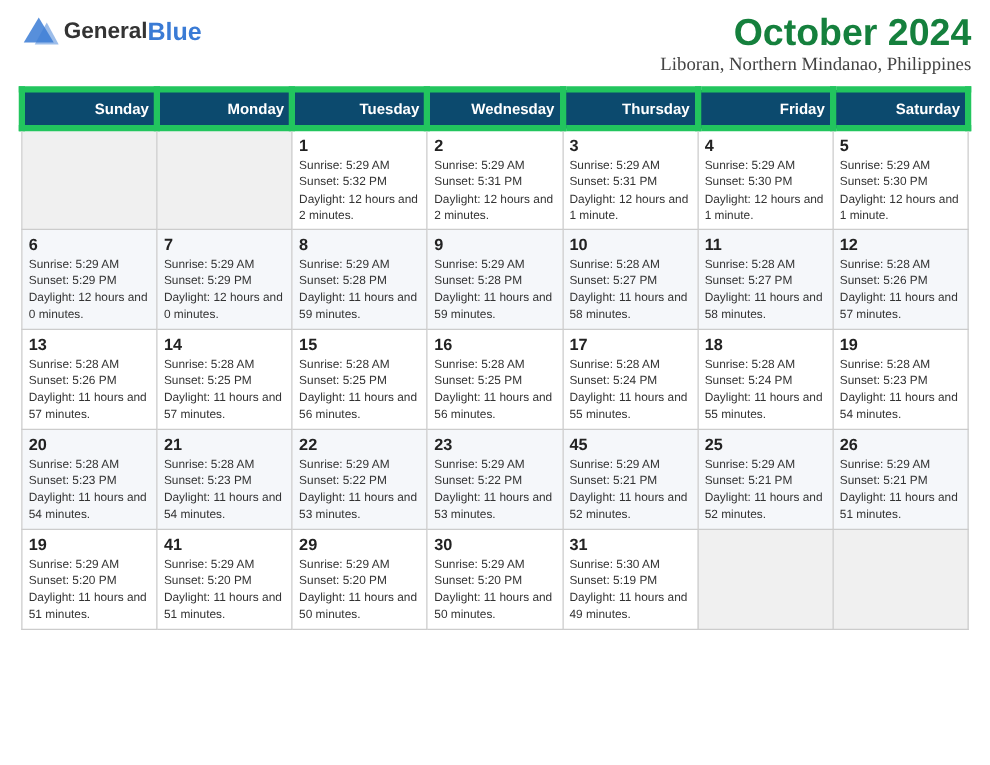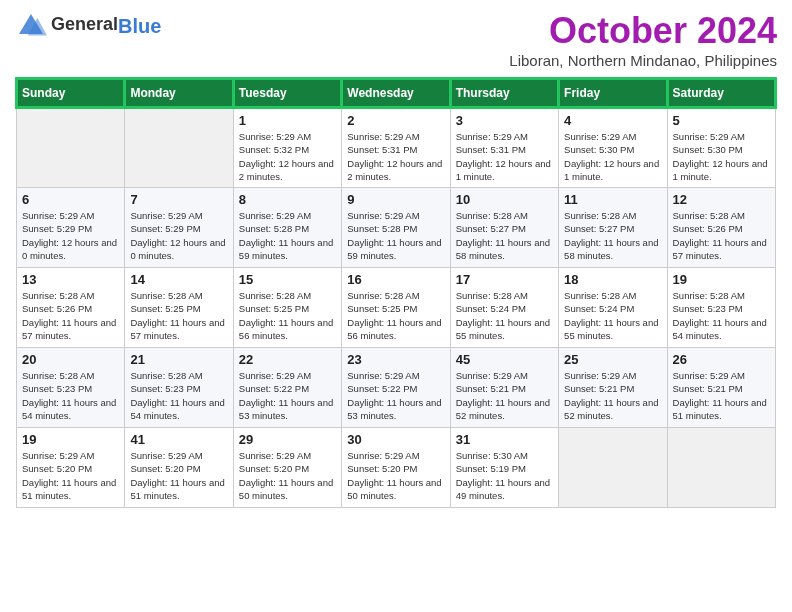--- a/index.html
+++ b/index.html
@@ -36,41 +36,42 @@
       color: #3a7bd5;
     }
     .logo-icon {
       width: 32px;
       height: 32px;
     }
     .title-block {
       text-align: right;
     }
     .month-title {
-      font-size: 36px;
-      font-weight: bold;
-      color: #a21caf;
+      font-size: 30px;
+      font-weight: bold;
+      color: #15803d;
     }
     .subtitle {
       font-size: 15px;
       color: #444;
+      font-family: Liberation Serif, serif;
     }
     table {
       width: 100%;
       border-collapse: collapse;
       table-layout: fixed;
     }
     thead tr th {
-      background-color: #15803d;
+      background-color: #0c4a6e;
       color: #fff;
       font-size: 12px;
       font-weight: bold;
       padding: 6px 4px;
-      text-align: left;
-      border: 3px solid #22c55e;
+      text-align: right;
+      border: 5px solid #22c55e;
     }
     tbody tr td {
       border: 1px solid #ccc;
       vertical-align: top;
       padding: 4px 5px;
       font-size: 10px;
       color: #333;
       height: 80px;
       background: #fff;
     }

